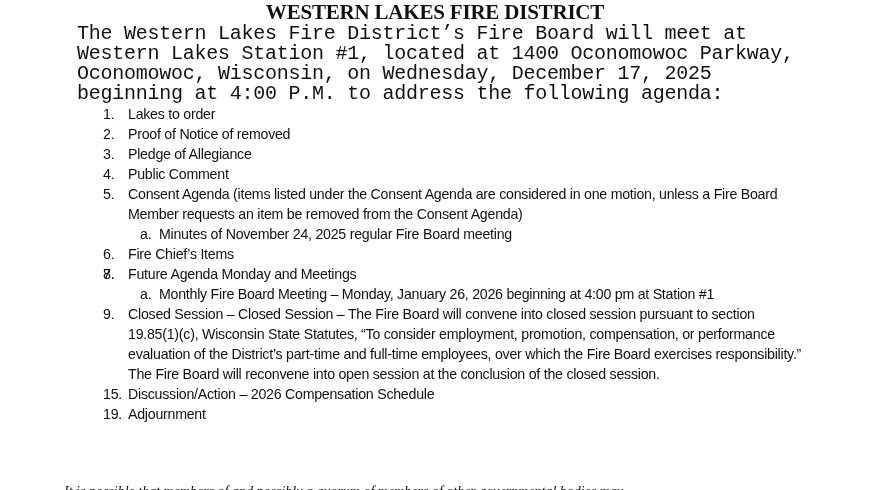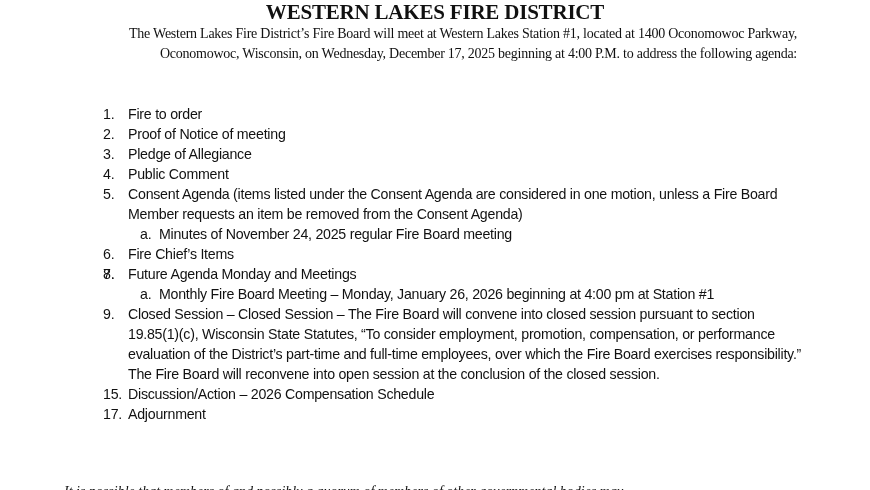--- a/index.html
+++ b/index.html
@@ -5,23 +5,22 @@
   html, body { margin: 0; padding: 0; background: #ffffff; }
   body { width: 870px; height: 490px; overflow: hidden; position: relative; color: #111; }
   .page { position: absolute; left: 0; top: 0; width: 870px; height: 490px; }
   .title {
     position: absolute; left: 0; top: 0; width: 870px; text-align: center;
     font-family: "Liberation Serif", serif; font-weight: bold; font-size: 21px;
     letter-spacing: -0.2px; line-height: 24px; top: 0px;
   }
   .intro {
     position: absolute; left: 77px; top: 24px; width: 720px;
-    font-family: Liberation Serif, serif; font-size: 14px; line-height: 20px;
+    font-family: Liberation Mono, monospace; font-size: 20px; line-height: 20px;
     letter-spacing: -0.25px;
-    text-align: right;
   }
   .agenda { position: absolute; left: 0; top: 104px; width: 870px;
     font-family: "Liberation Sans", sans-serif; font-size: 14.2px; line-height: 20px; letter-spacing: -0.25px; }
   .item { position: relative; padding-left: 128px; width: 680px; }
   .num { position: absolute; left: 103px; top: 0; }
   .num.wide { left: 103px; }
   .sub { position: relative; padding-left: 159px; width: 690px; }
   .subnum { position: absolute; left: 140px; top: 0; }
   .footer {
     position: absolute; left: 64px; top: 482px; width: 800px; white-space: nowrap;
@@ -29,29 +28,29 @@
   }
 </style>
 </head>
 <body>
 
 <div class="page">
   <div class="title">WESTERN LAKES FIRE DISTRICT</div>
   <div class="intro">The Western Lakes Fire District’s Fire Board will meet at Western Lakes Station #1, located at 1400 Oconomowoc Parkway, Oconomowoc, Wisconsin, on Wednesday, December 17, 2025 beginning at 4:00 P.M. to address the following agenda:</div>
 
   <div class="agenda">
-    <div class="item"><span class="num">1.</span><span>Fire to order</span></div>
-    <div class="item"><span class="num">2.</span><span>Proof of Notice of meeting</span></div>
+    <div class="item"><span class="num">1.</span><span>Lakes to order</span></div>
+    <div class="item"><span class="num">2.</span><span>Proof of Notice of removed</span></div>
     <div class="item"><span class="num">3.</span><span>Pledge of Allegiance</span></div>
     <div class="item"><span class="num">4.</span><span>Public Comment</span></div>
     <div class="item"><span class="num">5.</span><span>Consent Agenda (items listed under the Consent Agenda are considered in one motion, unless a Fire Board Member requests an item be removed from the Consent Agenda)</span></div>
     <div class="sub"><span class="subnum">a.</span><span>Minutes of November 24, 2025 regular Fire Board meeting</span></div>
     <div class="item"><span class="num">6.</span><span>Fire Chief’s Items</span></div>
     <div class="item"><span class="num">7.</span></div>
     <div class="item"><span class="num">8.</span><span>Future Agenda Monday and Meetings</span></div>
     <div class="sub"><span class="subnum">a.</span><span>Monthly Fire Board Meeting – Monday, January 26, 2026 beginning at 4:00 pm at Station #1</span></div>
     <div class="item"><span class="num">9.</span><span>Closed Session – Closed Session – The Fire Board will convene into closed session pursuant to section 19.85(1)(c), Wisconsin State Statutes, “To consider employment, promotion, compensation, or performance evaluation of the District’s part-time and full-time employees, over which the Fire Board exercises responsibility.” The Fire Board will reconvene into open session at the conclusion of the closed session.</span></div>
     <div class="item"><span class="num wide">15.</span><span>Discussion/Action – 2026 Compensation Schedule</span></div>
-    <div class="item"><span class="num wide">17.</span><span>Adjournment</span></div>
+    <div class="item"><span class="num wide">19.</span><span>Adjournment</span></div>
   </div>
 
   <div class="footer">It is possible that members of and possibly a quorum of members of other governmental bodies may</div>
 </div>
 
 </body></html>

